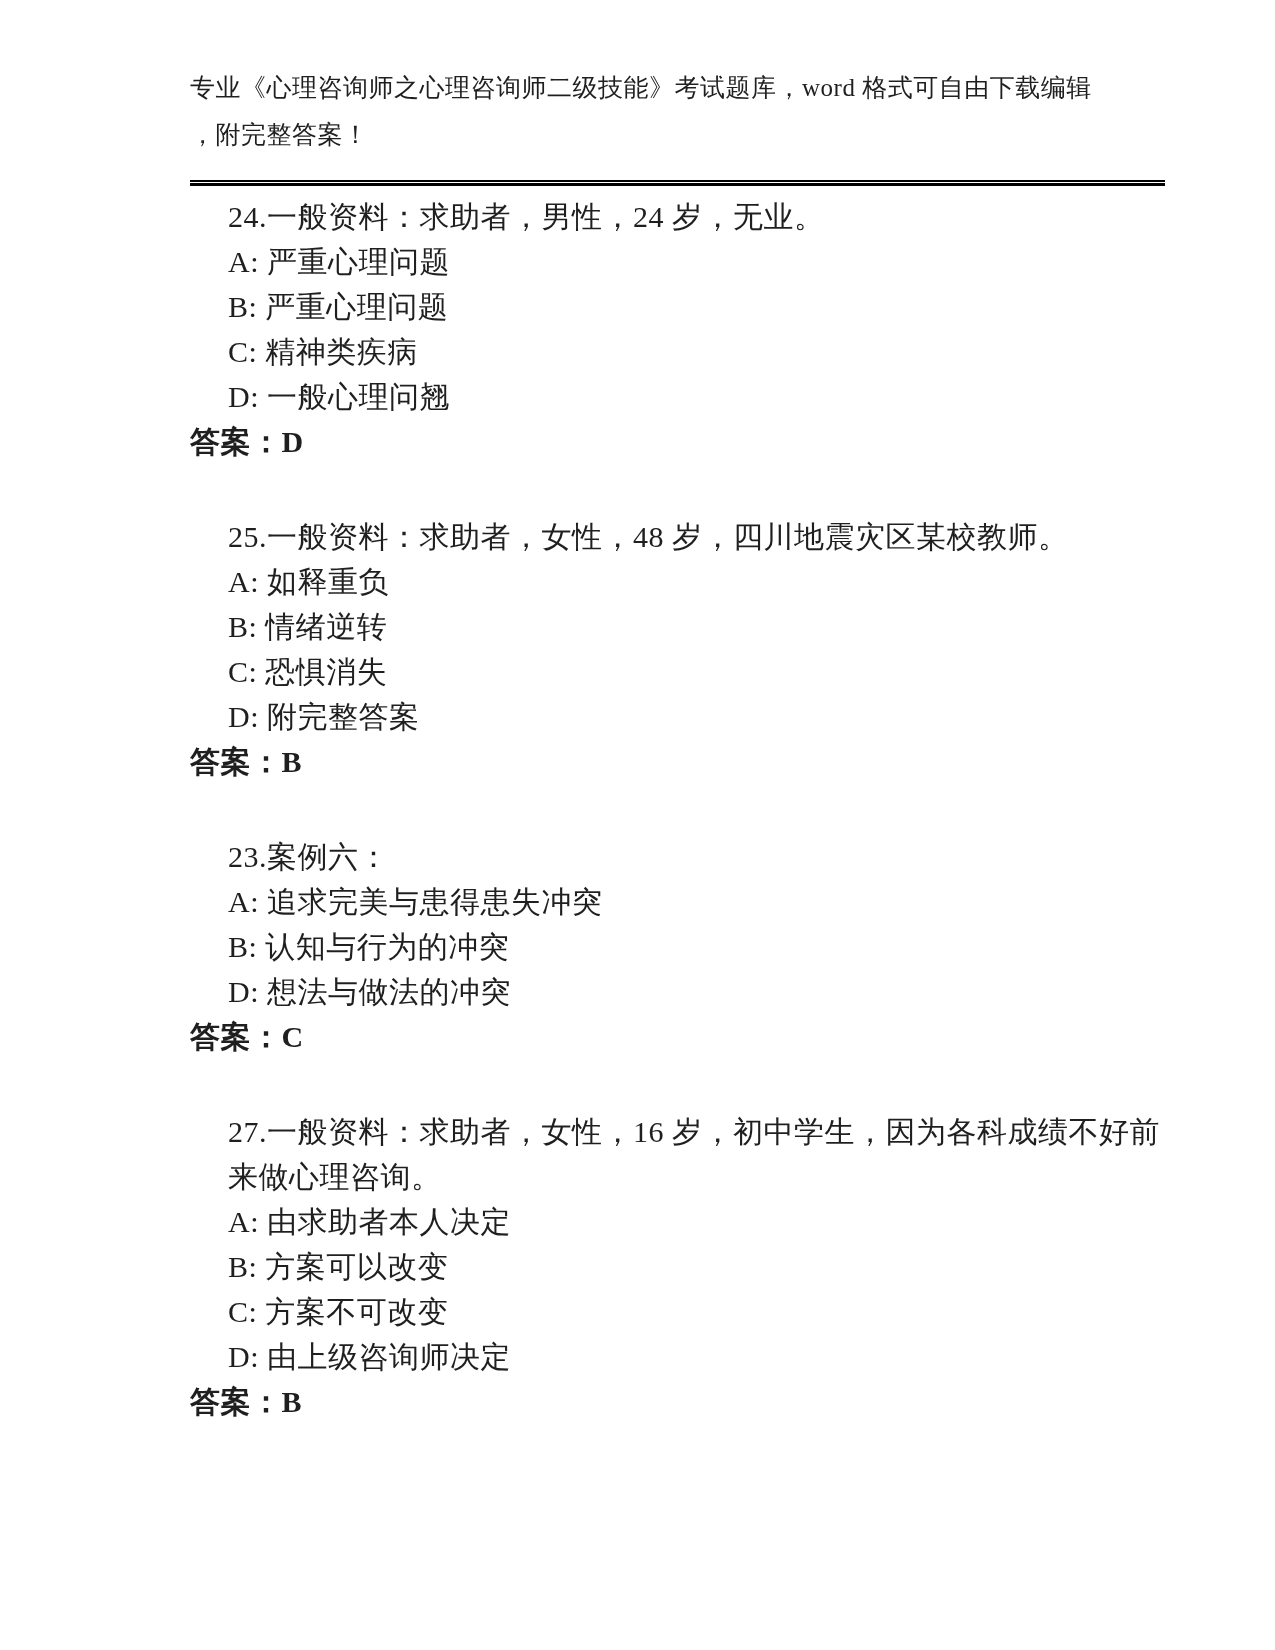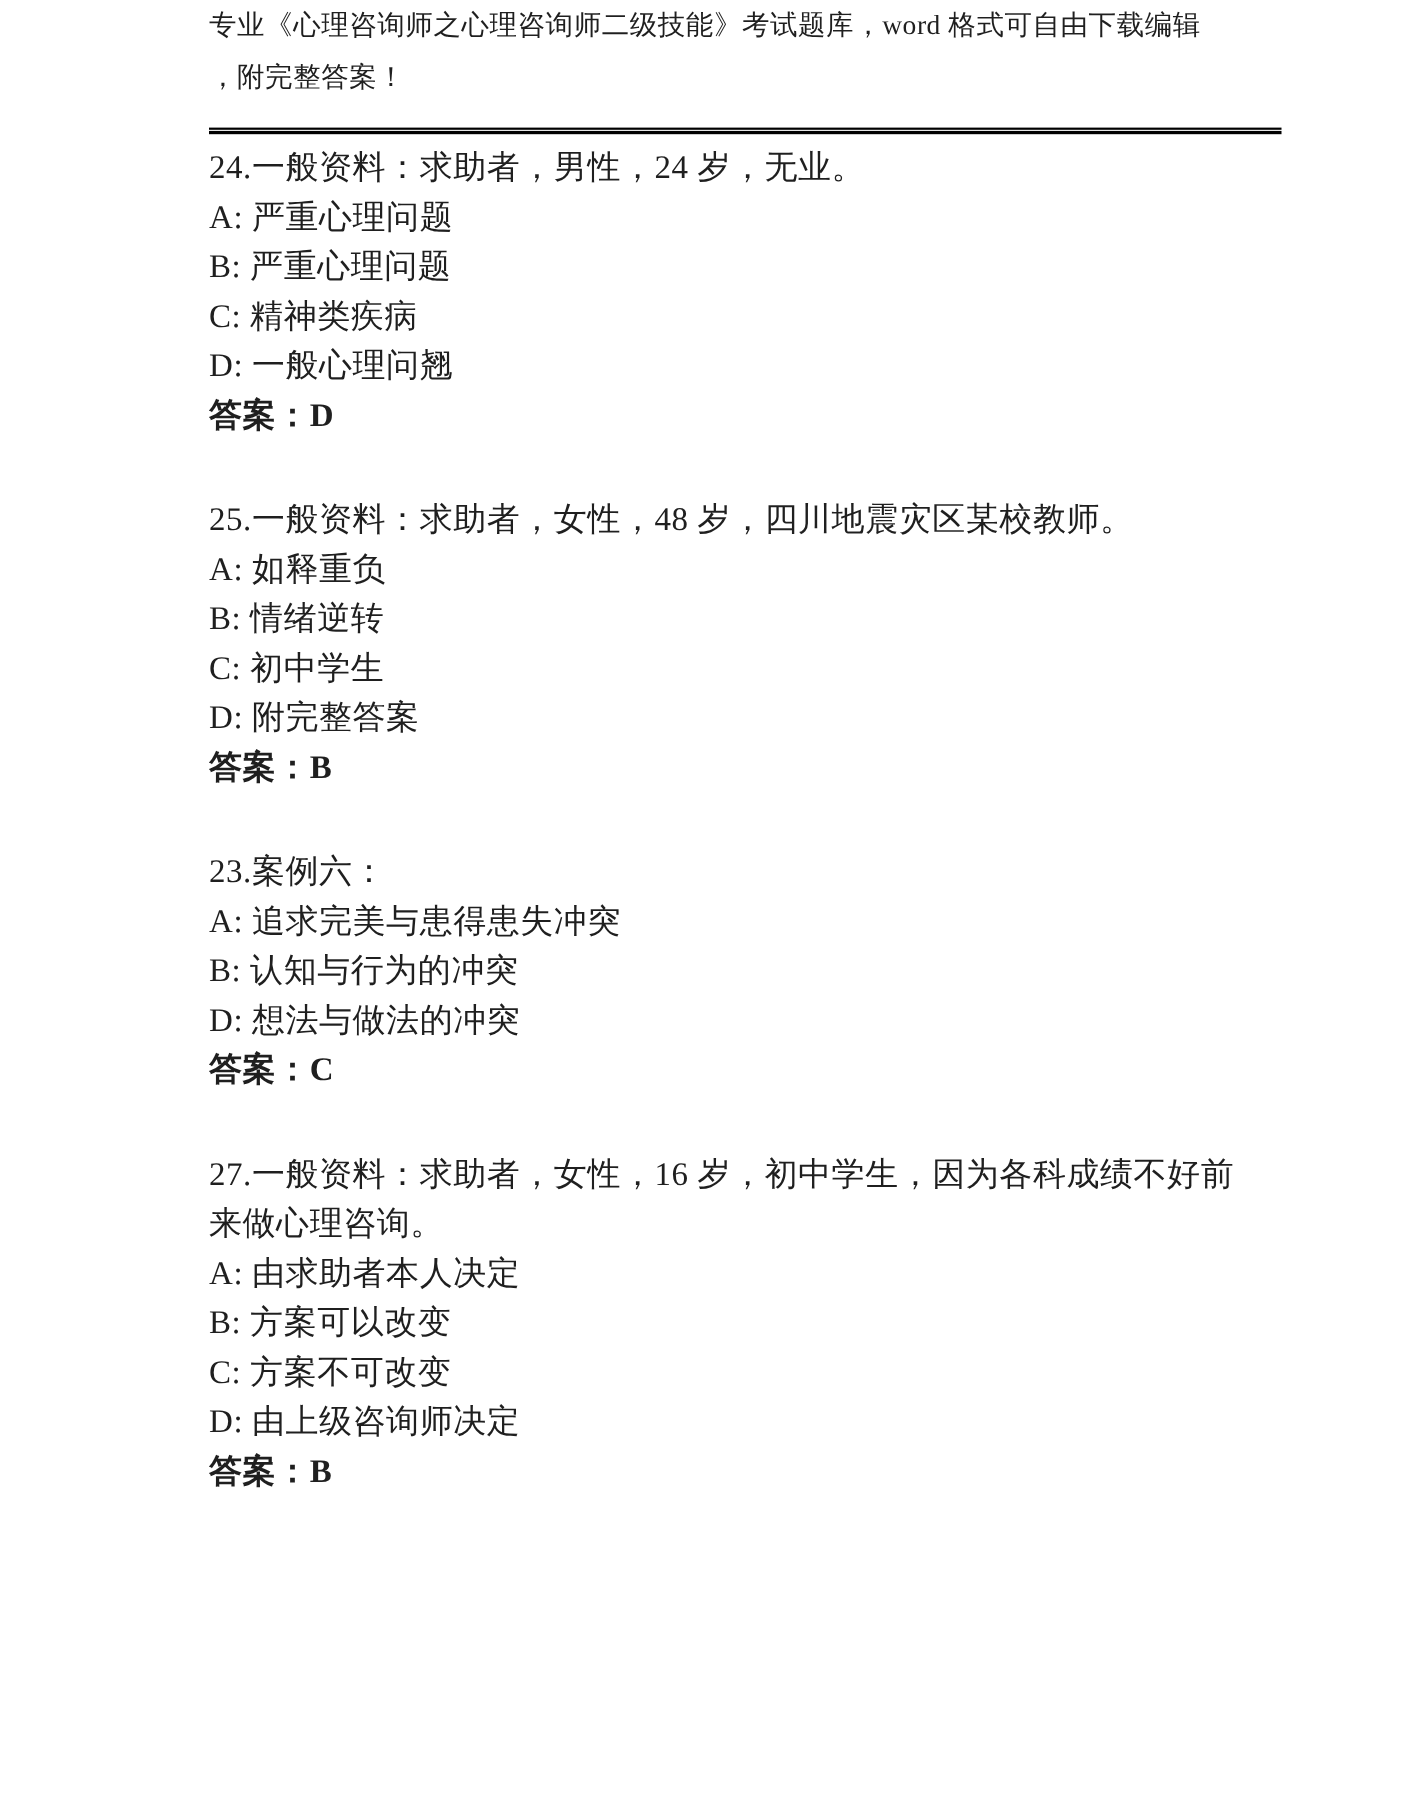--- a/index.html
+++ b/index.html
@@ -18,20 +18,21 @@
     width: 1275px;
     height: 1650px;
     background: #ffffff;
     overflow: hidden;
   }
   .content {
     margin-left: 190px;
     width: 975px;
   }
   .doc-header {
+    padding-top: 64px;
     font-size: 25px;
     line-height: 47px;
     letter-spacing: 0.5px;
   }
   .header-line {
     white-space: nowrap;
   }
   .rule {
     margin-top: 22px;
   }
@@ -51,20 +52,21 @@
     padding-top: 8px;
   }
   .question {
     font-size: 30px;
     line-height: 45px;
     margin-bottom: 50px;
     letter-spacing: 0.5px;
   }
   .q-line {
     white-space: nowrap;
+    margin-left: 38px;
   }
   .answer-line {
     font-weight: 700;
     white-space: nowrap;
   }
 </style>
 </head>
 <body>
 
 <div class="page">
@@ -91,21 +93,21 @@
         <div class="q-line">D: 一般心理问翘</div>
         <div class="answer-line">
           <span>答案：</span><span>D</span>
         </div>
       </div>
 
       <div class="question">
         <div class="q-line">25.一般资料：求助者，女性，48 岁，四川地震灾区某校教师。</div>
         <div class="q-line">A: 如释重负</div>
         <div class="q-line">B: 情绪逆转</div>
-        <div class="q-line">C: 初中学生</div>
+        <div class="q-line">C: 恐惧消失</div>
         <div class="q-line">D: 附完整答案</div>
         <div class="answer-line">
           <span>答案：</span><span>B</span>
         </div>
       </div>
 
       <div class="question">
         <div class="q-line">23.案例六：</div>
         <div class="q-line">A: 追求完美与患得患失冲突</div>
         <div class="q-line">B: 认知与行为的冲突</div>

